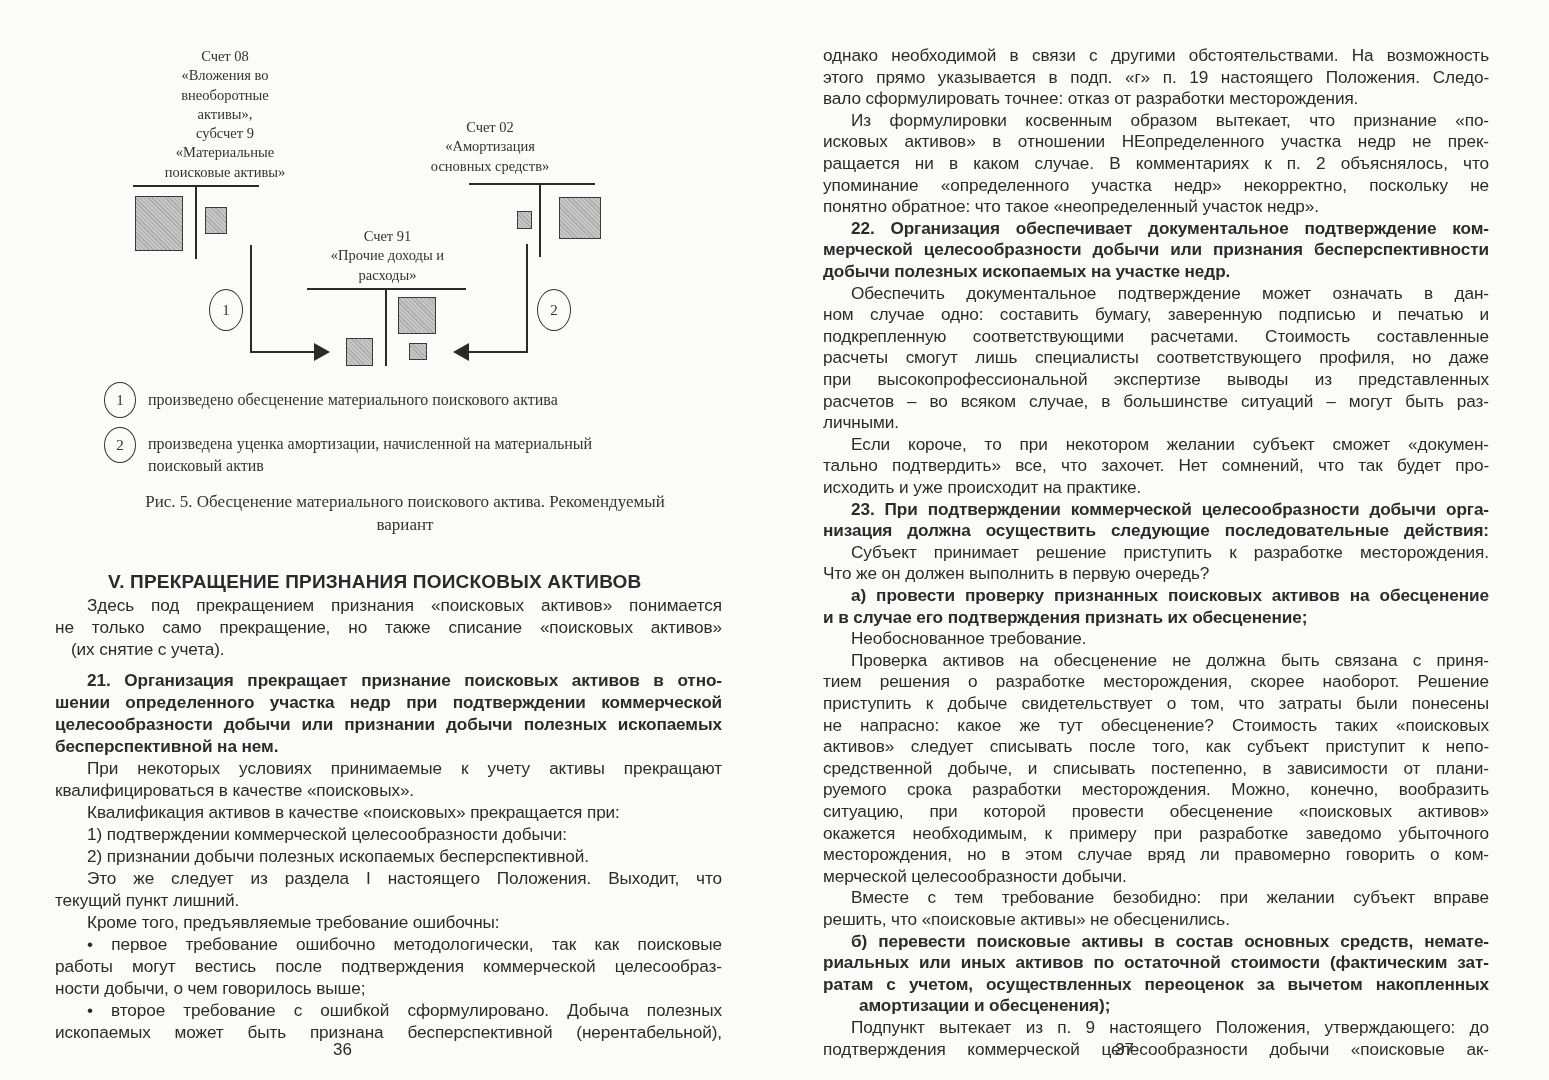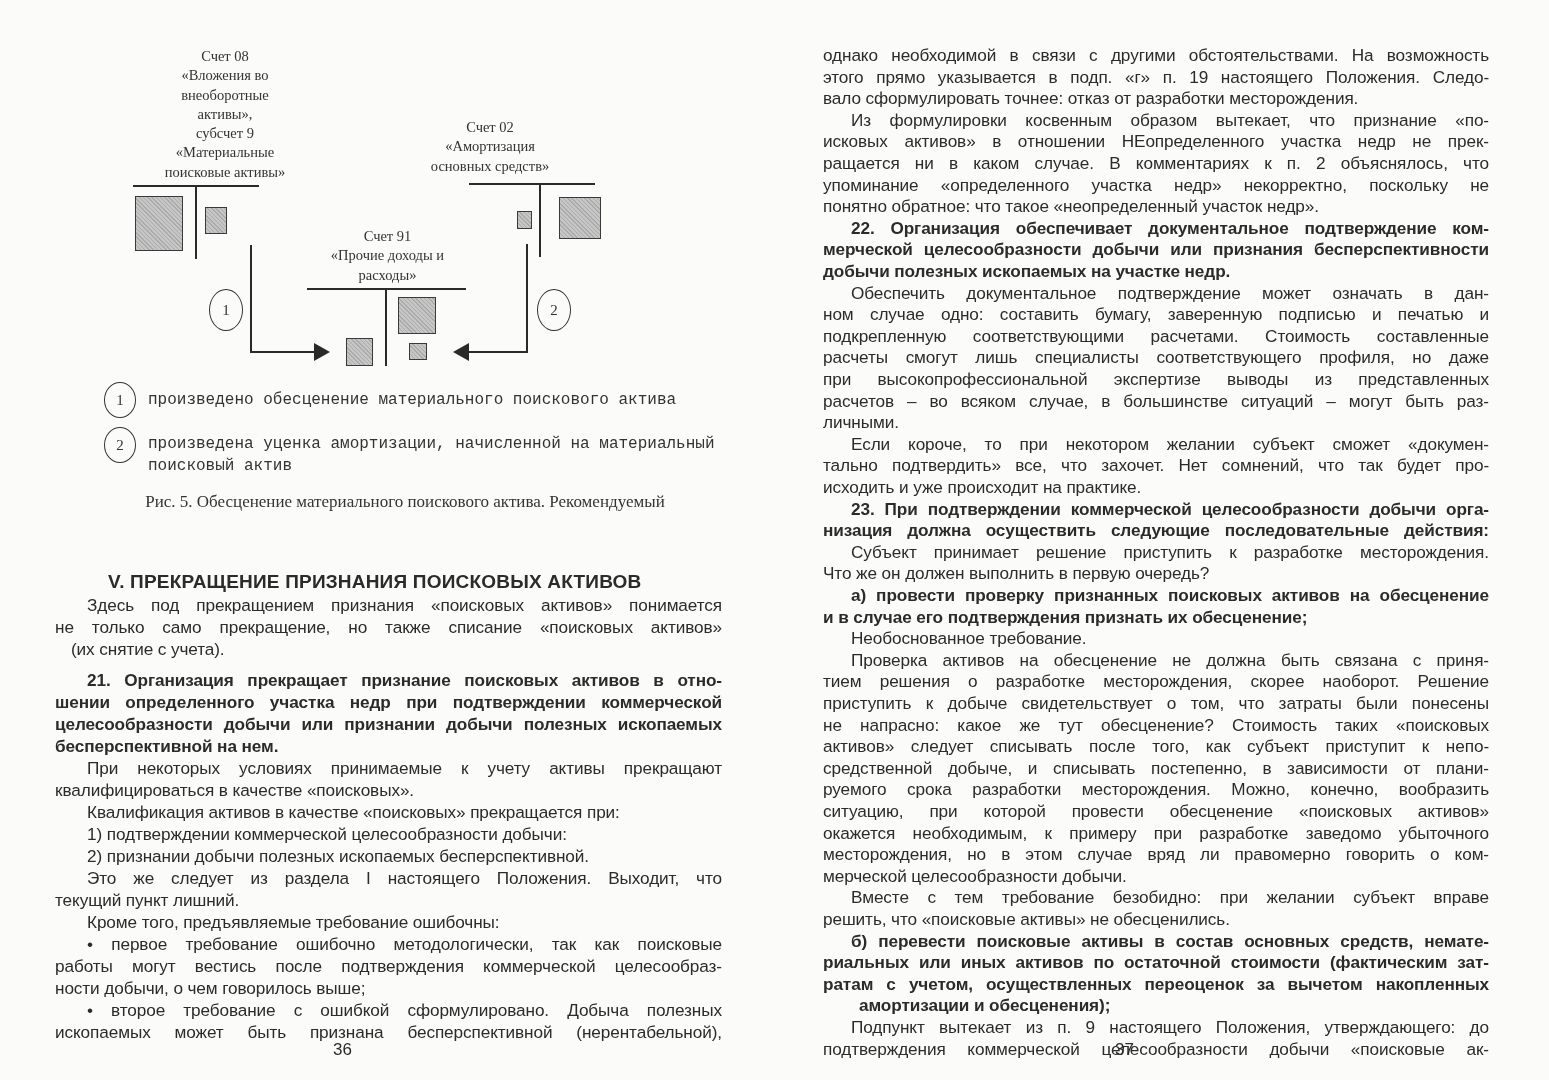--- a/index.html
+++ b/index.html
@@ -20,21 +20,21 @@
   .hline { position:absolute; height:2px; background:#2a2a2a; }
   .vline { position:absolute; width:2px; background:#2a2a2a; }
   .box { position:absolute; border:1.5px solid #3a3a3a; background:#bcbcbc;
     background-image:repeating-linear-gradient(45deg,#aaa 0 1px,#c6c6c6 1px 3px); box-sizing:border-box; }
   .circle { position:absolute; border:1.5px solid #333; border-radius:50%; box-sizing:border-box;
     display:flex; align-items:center; justify-content:center; font-family:"Liberation Serif", serif;
     font-size:15px; color:#333; background:transparent; }
   .arrow-head-r { position:absolute; width:0; height:0; border-top:9px solid transparent; border-bottom:9px solid transparent; border-left:16px solid #2a2a2a; }
   .arrow-head-l { position:absolute; width:0; height:0; border-top:9px solid transparent; border-bottom:9px solid transparent; border-right:16px solid #2a2a2a; }
 
-  .legend-text { position:absolute; font-size:16px; line-height:22px;font-family:Liberation Mono, monospace; }
+  .legend-text { position:absolute; font-size:16px; line-height:22px; }
   .caption { position:absolute; font-size:17px; line-height:23px; text-align:center; }
 
   
   .ln { position:absolute; font-size:17.2px; line-height:21px; white-space:nowrap; letter-spacing:-0.1px; }
   .ln.b { font-weight:bold; }
   .ln.j { text-align-last:justify; text-align:justify; white-space:normal; }
   .heading { position:absolute; font-weight:bold; font-size:19px; letter-spacing:0.2px; white-space:nowrap; }
   .pnum { position:absolute; font-size:17px; }
 </style>
 </head>
@@ -104,20 +104,21 @@
     <div class="circle" style="left:104px; top:427px; width:32px; height:36px;">
       <span>2</span>
     </div>
     <div class="legend-text serif" style="left:148px; top:433px;">
       <div>произведена уценка амортизации, начисленной на материальный</div>
       <div>поисковый актив</div>
     </div>
 
     <div class="caption serif" style="left:95px; top:490px; width:620px;">
       <div>Рис. 5. Обесценение материального поискового актива. Рекомендуемый</div>
+      <div>вариант</div>
     </div>
   </div>
 
   <div class="heading" style="left:108px; top:571px;">V. ПРЕКРАЩЕНИЕ ПРИЗНАНИЯ ПОИСКОВЫХ АКТИВОВ</div>
 
   <div id="left-lines">
       <div class="ln j" style="left: 87px; top: 595px; width: 635px;">Здесь под прекращением признания «поисковых активов» понимается</div>
       <div class="ln j" style="left: 55px; top: 617px; width: 667px;">не только само прекращение, но также списание «поисковых активов»</div>
       <div class="ln" style="left: 71px; top: 639px;">(их снятие с учета).</div>
       <div class="ln b j" style="left: 87px; top: 670px; width: 635px;">21. Организация прекращает признание поисковых активов в отно-</div>

